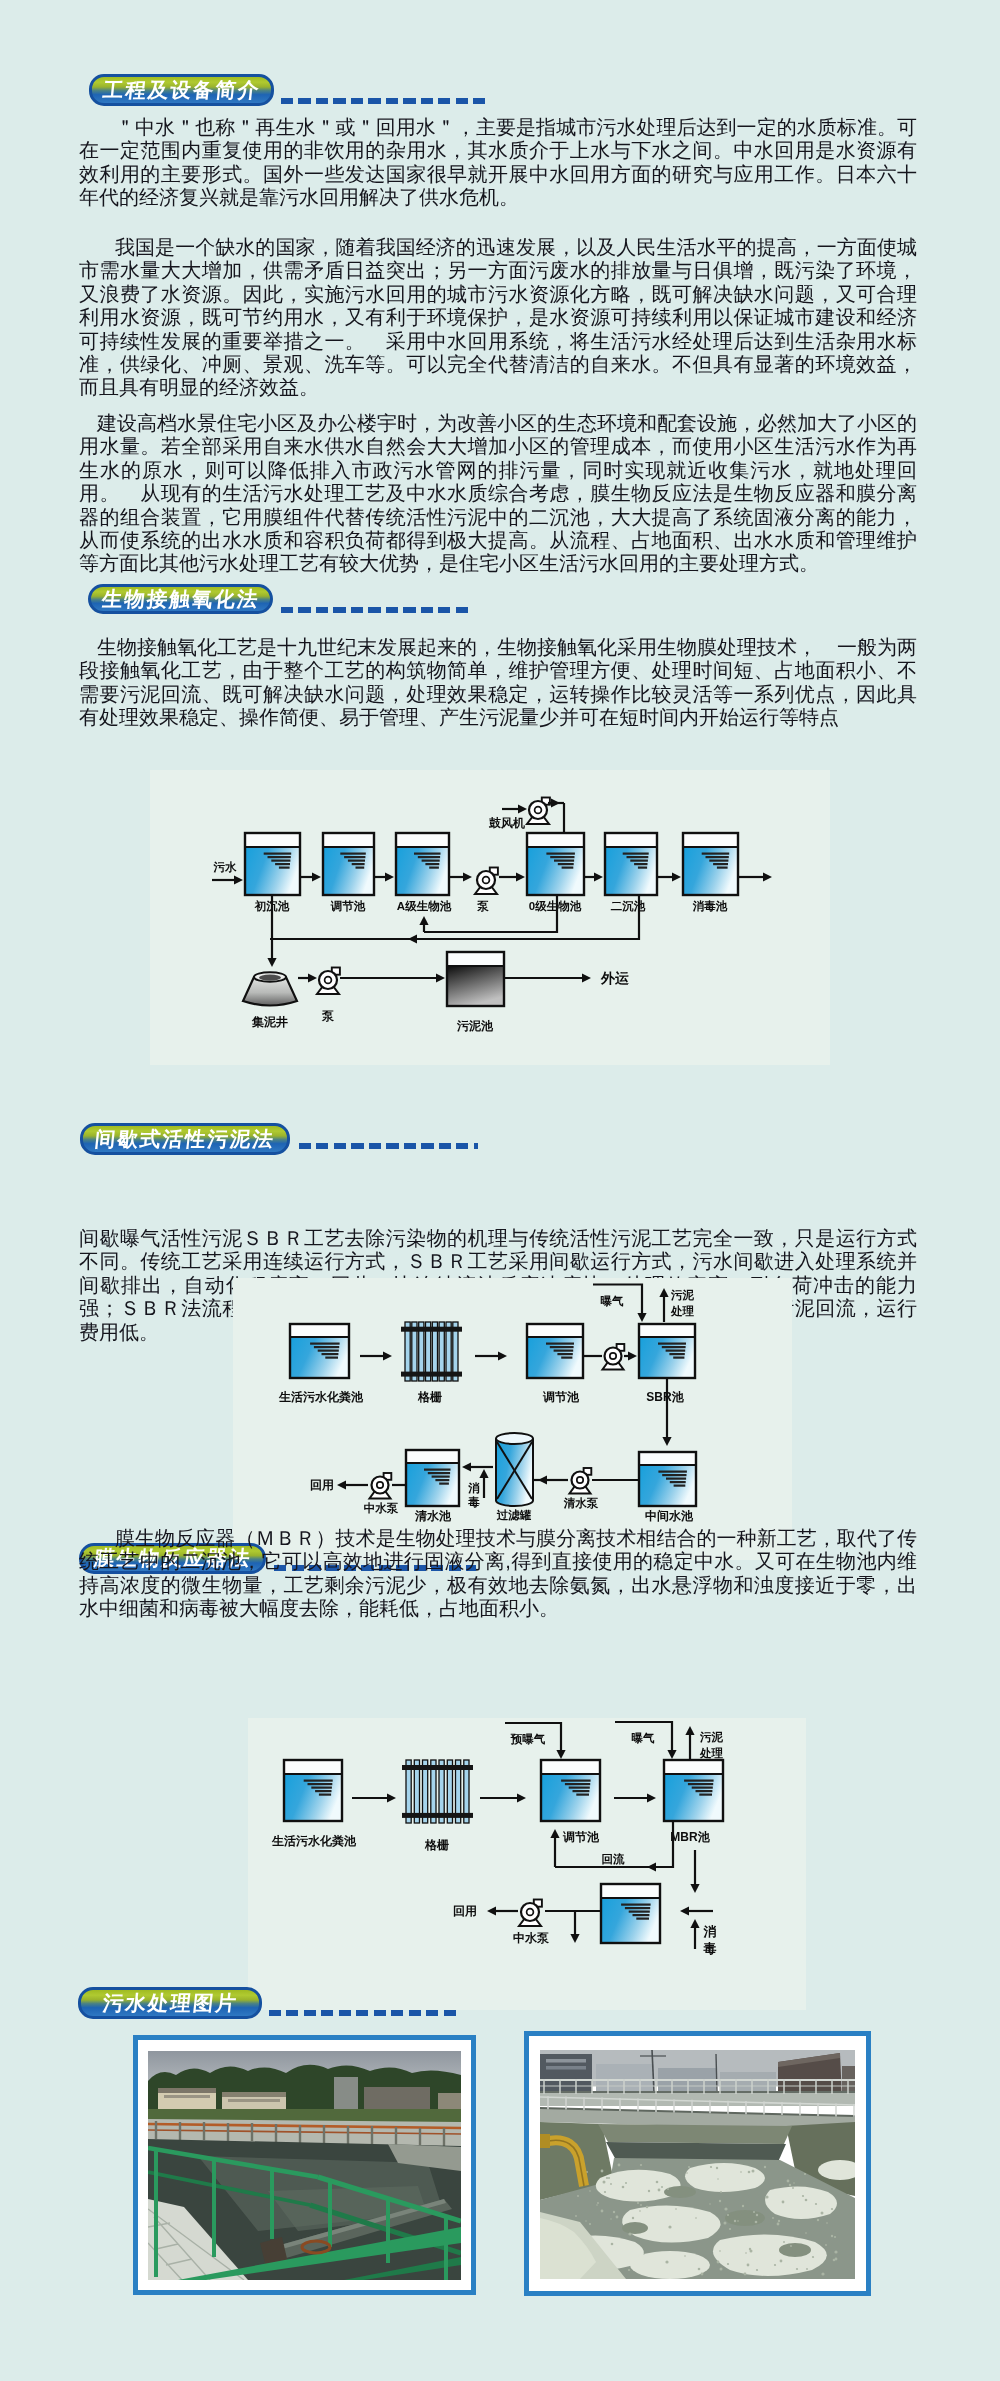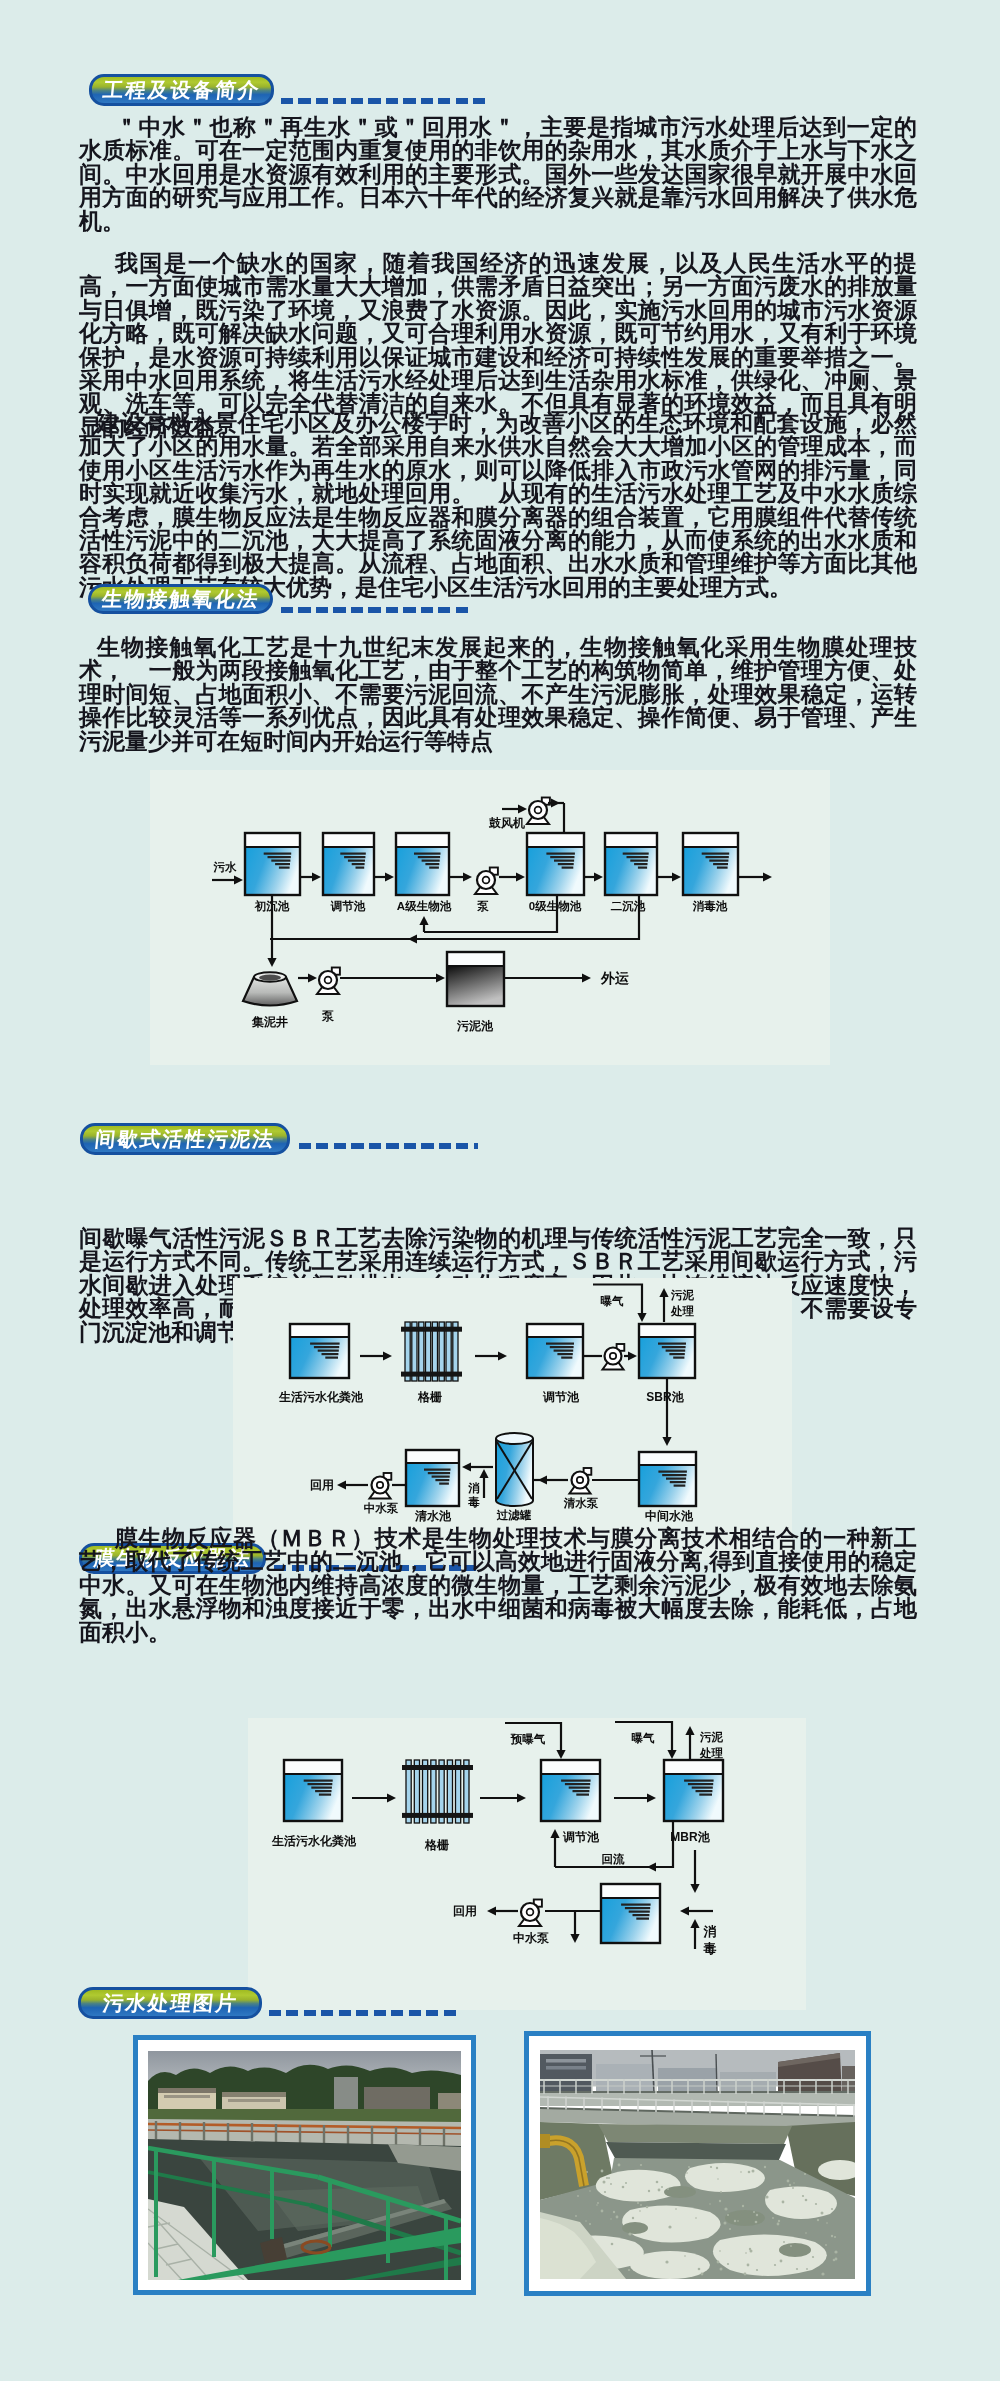--- a/index.html
+++ b/index.html
@@ -1,31 +1,31 @@
 <!DOCTYPE html>
 <html><head><meta charset="utf-8">
 <style>
 html,body{margin:0;padding:0}
 body{width:1000px;height:2381px;background:#dcecea;font-family:"Liberation Sans",sans-serif;position:relative;overflow:hidden}
 .hdr{position:absolute;box-sizing:border-box;border:3px solid #15509f;border-radius:15px;
  background:linear-gradient(180deg,#a0bb22 0%,#b0ca30 20%,#9ab32c 38%,#4c8383 52%,#1e64b4 68%,#2f78c2 100%);
  color:#fff;font-weight:bold;text-align:center}
 .dash{position:absolute;height:6px;background:repeating-linear-gradient(90deg,#1a55a8 0 12px,transparent 12px 17.5px)}
-.para{position:absolute;left:79px;width:838px;font-size:23px;line-height:23.4px;font-weight:bold;
+.para{position:absolute;left:79px;width:838px;font-size:20px;line-height:23.4px;font-weight:normal;
  color:#15151d;text-align:justify;margin:0}
 </style></head>
 <body>
 <div class="hdr" style="left:89px;top:74px;width:185px;height:32px;line-height:25px;font-size:20.5px;letter-spacing:2px"><span style="display:inline-block;transform:skewX(-6deg)">工程及设备简介</span></div>
 <div class="dash" style="left:281px;top:98px;width:207px"></div>
 <div class="para" style="top:116px;text-indent:36px">＂中水＂也称＂再生水＂或＂回用水＂，主要是指城市污水处理后达到一定的水质标准。可在一定范围内重复使用的非饮用的杂用水，其水质介于上水与下水之间。中水回用是水资源有效利用的主要形式。国外一些发达国家很早就开展中水回用方面的研究与应用工作。日本六十年代的经济复兴就是靠污水回用解决了供水危机。</div>
-<div class="para" style="top:252px;text-indent:36px">我国是一个缺水的国家，随着我国经济的迅速发展，以及人民生活水平的提高，一方面使城市需水量大大增加，供需矛盾日益突出；另一方面污废水的排放量与日俱增，既污染了环境，又浪费了水资源。因此，实施污水回用的城市污水资源化方略，既可解决缺水问题，又可合理利用水资源，既可节约用水，又有利于环境保护，是水资源可持续利用以保证城市建设和经济可持续性发展的重要举措之一。　采用中水回用系统，将生活污水经处理后达到生活杂用水标准，供绿化、冲厕、景观、洗车等。可以完全代替清洁的自来水。不但具有显著的环境效益，而且具有明显的经济效益。</div>
+<div class="para" style="top:236px;text-indent:36px">我国是一个缺水的国家，随着我国经济的迅速发展，以及人民生活水平的提高，一方面使城市需水量大大增加，供需矛盾日益突出；另一方面污废水的排放量与日俱增，既污染了环境，又浪费了水资源。因此，实施污水回用的城市污水资源化方略，既可解决缺水问题，又可合理利用水资源，既可节约用水，又有利于环境保护，是水资源可持续利用以保证城市建设和经济可持续性发展的重要举措之一。　采用中水回用系统，将生活污水经处理后达到生活杂用水标准，供绿化、冲厕、景观、洗车等。可以完全代替清洁的自来水。不但具有显著的环境效益，而且具有明显的经济效益。</div>
 <div class="para" style="top:412px;text-indent:18px">建设高档水景住宅小区及办公楼宇时，为改善小区的生态环境和配套设施，必然加大了小区的用水量。若全部采用自来水供水自然会大大增加小区的管理成本，而使用小区生活污水作为再生水的原水，则可以降低排入市政污水管网的排污量，同时实现就近收集污水，就地处理回用。　从现有的生活污水处理工艺及中水水质综合考虑，膜生物反应法是生物反应器和膜分离器的组合装置，它用膜组件代替传统活性污泥中的二沉池，大大提高了系统固液分离的能力，从而使系统的出水水质和容积负荷都得到极大提高。从流程、占地面积、出水水质和管理维护等方面比其他污水处理工艺有较大优势，是住宅小区生活污水回用的主要处理方式。</div>
 <div class="hdr" style="left:88px;top:584px;width:185px;height:30px;line-height:23px;font-size:20.5px;letter-spacing:2px"><span style="display:inline-block;transform:skewX(-6deg)">生物接触氧化法</span></div>
 <div class="dash" style="left:281px;top:607px;width:188px"></div>
-<div class="para" style="top:636px;text-indent:18px">生物接触氧化工艺是十九世纪末发展起来的，生物接触氧化采用生物膜处理技术，　一般为两段接触氧化工艺，由于整个工艺的构筑物简单，维护管理方便、处理时间短、占地面积小、不需要污泥回流、不产生污泥膨胀，处理效果稳定，运转操作比较灵活等一系列优点，因此具有处理效果稳定、操作简便、易于管理、产生污泥量少并可在短时间内开始运行等特点</div>
+<div class="para" style="top:636px;text-indent:18px">生物接触氧化工艺是十九世纪末发展起来的，生物接触氧化采用生物膜处理技术，　一般为两段接触氧化工艺，由于整个工艺的构筑物简单，维护管理方便、处理时间短、占地面积小、不需要污泥回流、既可解决缺水问题，处理效果稳定，运转操作比较灵活等一系列优点，因此具有处理效果稳定、操作简便、易于管理、产生污泥量少并可在短时间内开始运行等特点</div>
 <svg style="position:absolute;left:150px;top:770px" width="680" height="295" viewBox="0 0 680 295">
     <rect x="0" y="0" width="680" height="295" fill="#e7f1ec"></rect>
     <g transform="translate(95,63)">
       <rect x="0" y="14" width="55" height="48" fill="url(#wg)"></rect>
       <rect x="0" y="0" width="55" height="14" fill="#fbfdfd"></rect>
       <rect x="0" y="0" width="55" height="62" fill="none" stroke="#101010" stroke-width="2.4"></rect>
       <line x1="0" y1="14" x2="55" y2="14" stroke="#101010" stroke-width="1.8"></line>
       <rect x="18.7" y="19.5" width="27.5" height="2.2" fill="#222"></rect>
       <rect x="22.5" y="23.0" width="23.3" height="2.2" fill="#222"></rect>
       <rect x="26.3" y="26.5" width="19.1" height="2.2" fill="#222"></rect>

